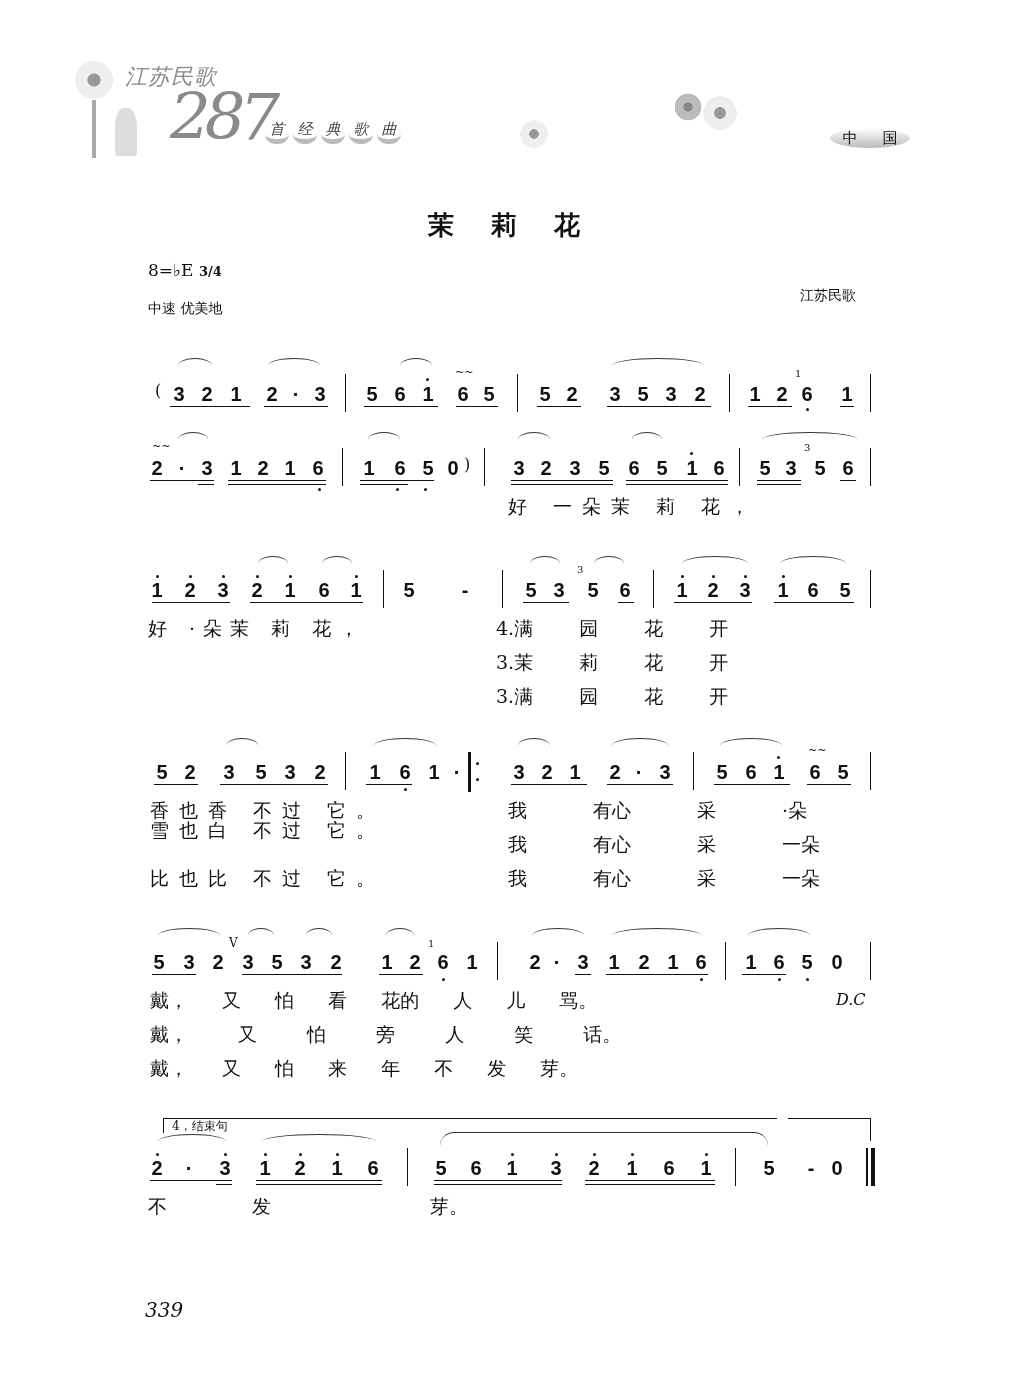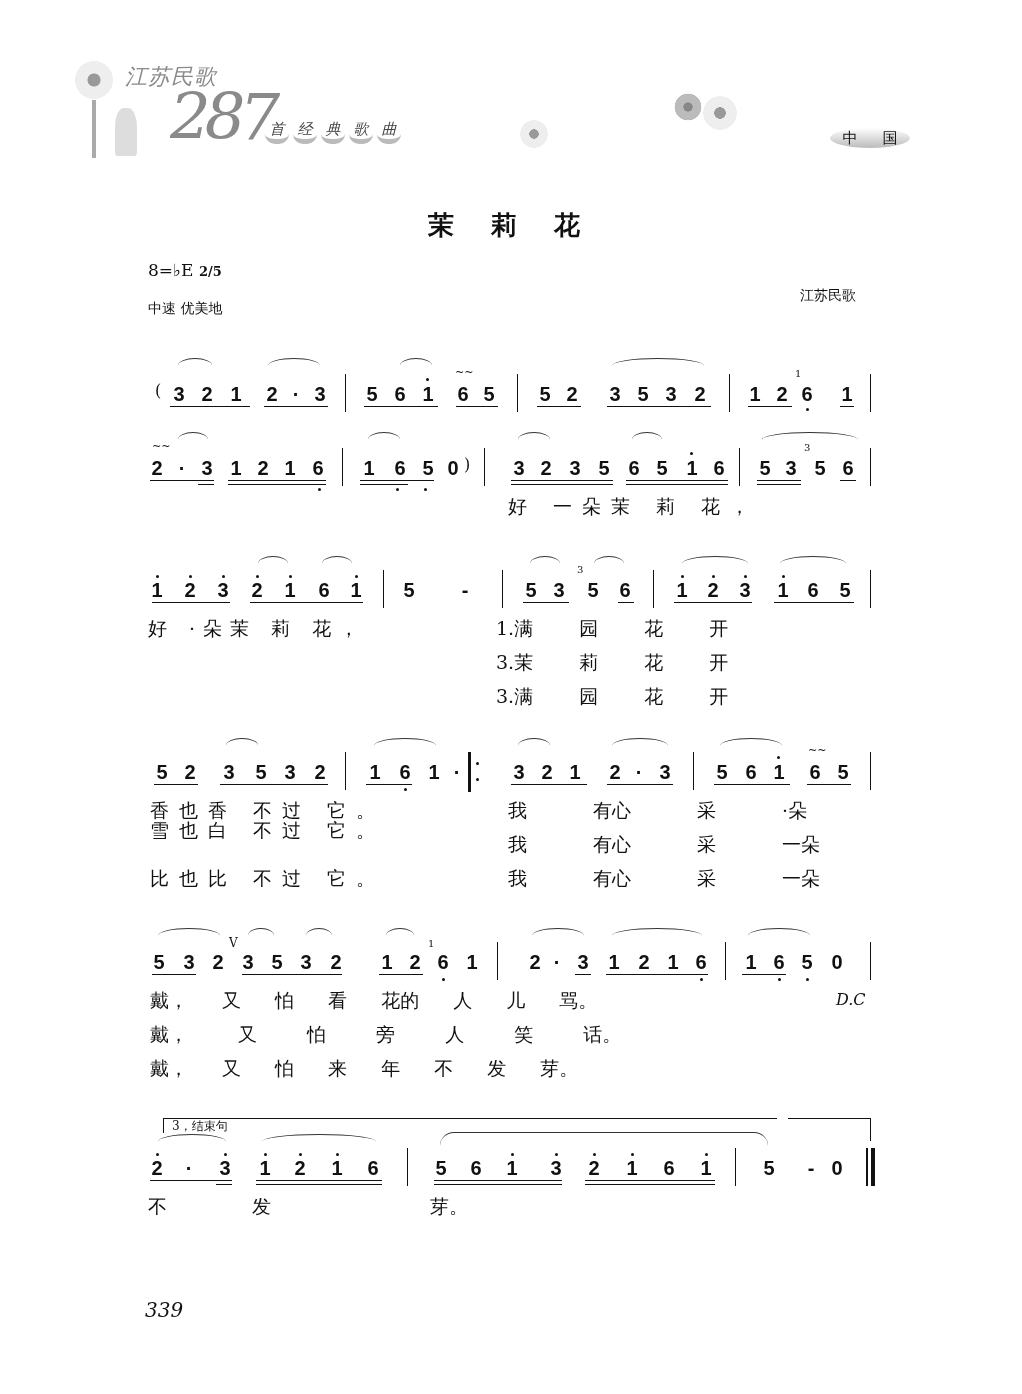--- a/index.html
+++ b/index.html
@@ -40,21 +40,21 @@
 </div>
 <div class="abs flower" style="left:518px;top:118px;width:32px;height:32px;"></div>
 <div class="abs flower" style="left:672px;top:92px;width:32px;height:30px;background:radial-gradient(circle,#888 0 20%,#bbb 22% 60%,transparent 62%);"></div>
 <div class="abs flower" style="left:700px;top:94px;width:40px;height:38px;"></div>
 <div class="abs country">
   <span>中</span>
   <span>国</span>
 </div>
 
 <div class="abs title">茉 莉 花</div>
-<div class="abs key"><span>8=♭E</span> <span style="font-size:13px;font-weight:bold;">2/5</span></div>
+<div class="abs key"><span>8=♭E</span> <span style="font-size:13px;font-weight:bold;">3/4</span></div>
 <div class="abs tempo">中速 优美地</div>
 <div class="abs origin">江苏民歌</div>
 
 <div>
   <div class="ly" style="left:155px;top:381px;font-size:16px;">(</div>
   <div class="n" style="left:172px;top:384px;">3</div>
     <div class="n" style="left:200px;top:384px;">2</div>
     <div class="n" style="left:229px;top:384px;">1</div>
   <div class="ul" style="left:170px;top:406px;width:80px;"></div>
   <div class="n" style="left:265px;top:384px;">2</div>
@@ -193,21 +193,21 @@
   <div class="ul" style="left:674px;top:602px;width:78px;"></div>
   <div class="slur" style="left:682px;top:556px;width:66px;"></div>
   <div class="n" style="left:776px;top:580px;">1</div>
     <div class="n" style="left:806px;top:580px;">6</div>
     <div class="n" style="left:838px;top:580px;">5</div>
   <div class="dot" style="left:782px;top:575px;"></div>
   <div class="ul" style="left:774px;top:602px;width:80px;"></div>
   <div class="slur" style="left:780px;top:556px;width:66px;"></div>
   <div class="bar" style="left:870px;top:570px;"></div>
   <div class="ly" style="left:148px;top:616px;letter-spacing:8px;">好 ·朵茉 莉 花，</div>
-  <div class="ly" style="left:496px;top:616px;word-spacing:40px;">1.满 园 花 开</div>
+  <div class="ly" style="left:496px;top:616px;word-spacing:40px;">4.满 园 花 开</div>
   <div class="ly" style="left:496px;top:650px;word-spacing:40px;">3.茉 莉 花 开</div>
   <div class="ly" style="left:496px;top:684px;word-spacing:40px;">3.满 园 花 开</div>
 </div>
 
 <div>
   <div class="n" style="left:155px;top:762px;">5</div>
     <div class="n" style="left:183px;top:762px;">2</div>
   <div class="ul" style="left:154px;top:784px;width:44px;"></div>
   <div class="n" style="left:222px;top:762px;">3</div>
     <div class="n" style="left:254px;top:762px;">5</div>
@@ -303,21 +303,21 @@
   <div class="bar" style="left:870px;top:942px;"></div>
   <div class="ly" style="left:150px;top:988px;word-spacing:28px;">戴， 又 怕 看 花的 人 儿 骂。</div>
   <div class="ly" style="left:150px;top:1022px;word-spacing:44px;">戴， 又 怕 旁 人 笑 话。</div>
   <div class="ly" style="left:150px;top:1056px;word-spacing:28px;">戴， 又 怕 来 年 不 发 芽。</div>
   <div class="ly" style="left:836px;top:990px;font-style:italic;font-size:16px;">D.C</div>
 </div>
 
 <div>
   <div class="abs" style="left:163px;top:1118px;width:613px;height:14px;border-top:1.5px solid #111;border-left:1.5px solid #111;"></div>
   <div class="abs" style="left:788px;top:1118px;width:82px;height:22px;border-top:1.5px solid #111;border-right:1.5px solid #111;"></div>
-  <div class="ly" style="left:172px;top:1118px;font-size:12px;">3，结束句</div>
+  <div class="ly" style="left:172px;top:1118px;font-size:12px;">4，结束句</div>
   <div class="n" style="left:150px;top:1158px;">2</div>
     <div class="n" style="left:182px;top:1158px;">·</div>
     <div class="n" style="left:218px;top:1158px;">3</div>
   <div class="dot" style="left:156px;top:1153px;"></div>
     <div class="dot" style="left:224px;top:1153px;"></div>
   <div class="ul" style="left:150px;top:1180px;width:82px;"></div>
     <div class="ul" style="left:216px;top:1184px;width:16px;"></div>
   <div class="slur" style="left:158px;top:1134px;width:68px;"></div>
   <div class="n" style="left:258px;top:1158px;">1</div>
     <div class="n" style="left:293px;top:1158px;">2</div>

